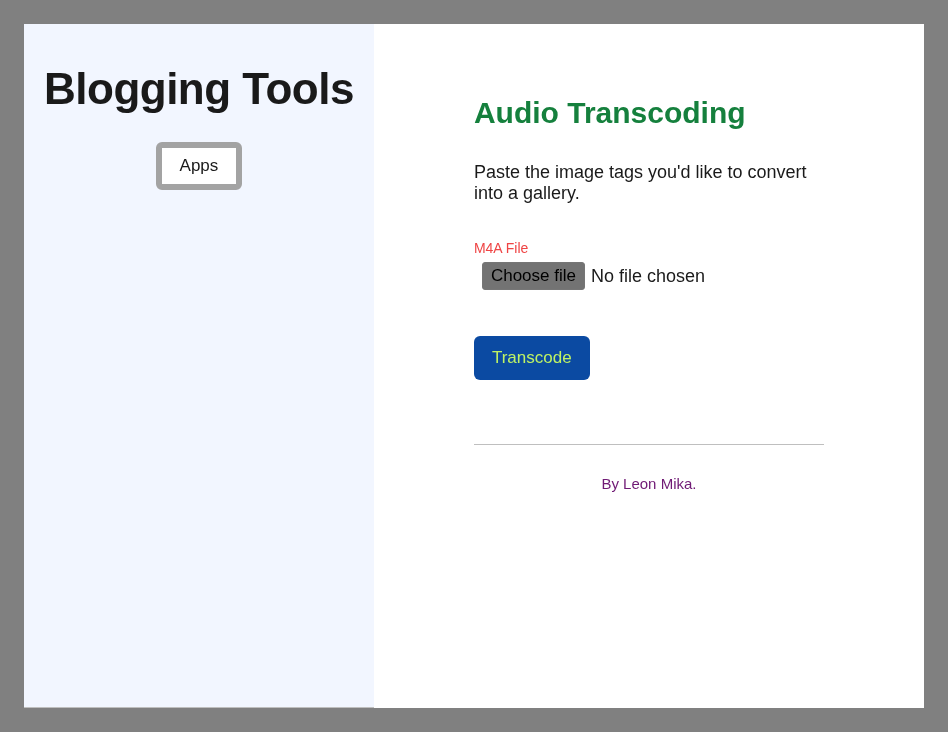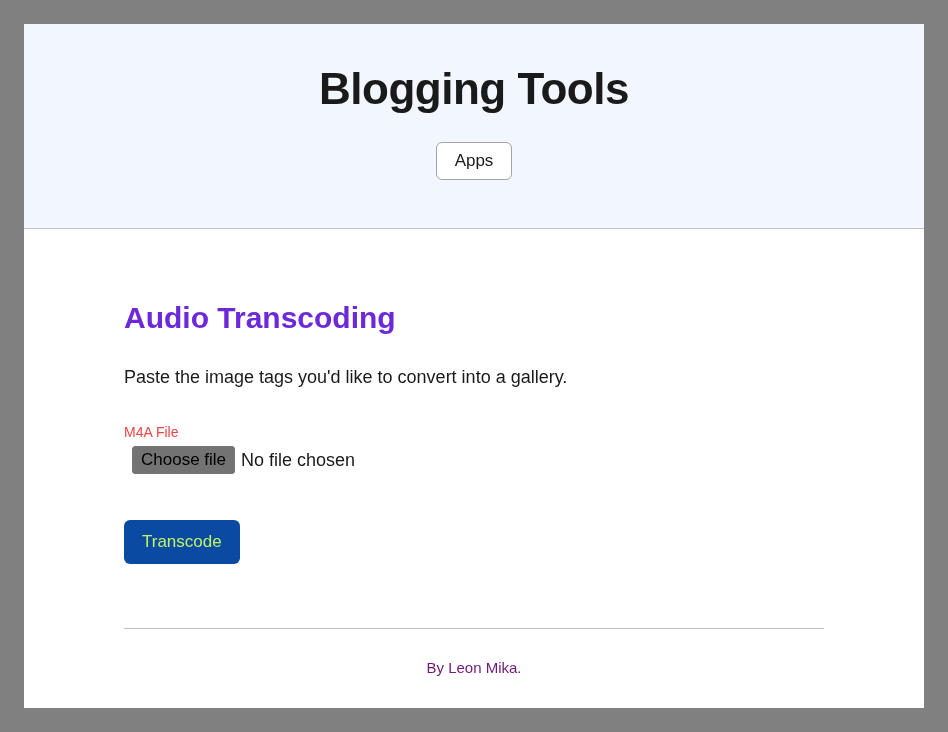--- a/index.html
+++ b/index.html
@@ -13,21 +13,21 @@
       padding: 24px;
       width: 948px;
       height: 732px;
       overflow: hidden;
     }
     .page {
       background: #ffffff;
       width: 100%;
       height: 100%;
       display: flex;
-      flex-direction: column;
+      flex-direction: row;
     }
     .header {
       background: #f2f6ff;
       padding: 40px 20px 48px 20px;
       text-align: center;
       border-bottom: 1px solid #bfbfbf;
     }
     .site-title {
       font-size: 44px;
       font-weight: 800;
@@ -35,36 +35,36 @@
       letter-spacing: -0.5px;
       margin-bottom: 28px;
     }
     .nav {
       display: flex;
       justify-content: center;
       gap: 18px;
     }
     .nav-button {
       background: #ffffff;
-      border: 1px solid #a3a3a3;
+      border: 6px solid #a3a3a3;
       border-radius: 6px;
       padding: 8px 18px;
       font-size: 17px;
       color: #1a1a1a;
       cursor: pointer;
       font-family: inherit;
     }
     .main {
       padding: 72px 100px 20px 100px;
       flex: 1;
     }
     .page-heading {
       font-size: 30px;
       font-weight: 800;
-      color: #6d28d9;
+      color: #15803d;
       margin-bottom: 32px;
     }
     .description {
       font-size: 18px;
       color: #1a1a1a;
       margin-bottom: 36px;
     }
     .field-label {
       font-size: 14px;
       color: #ef4444;

